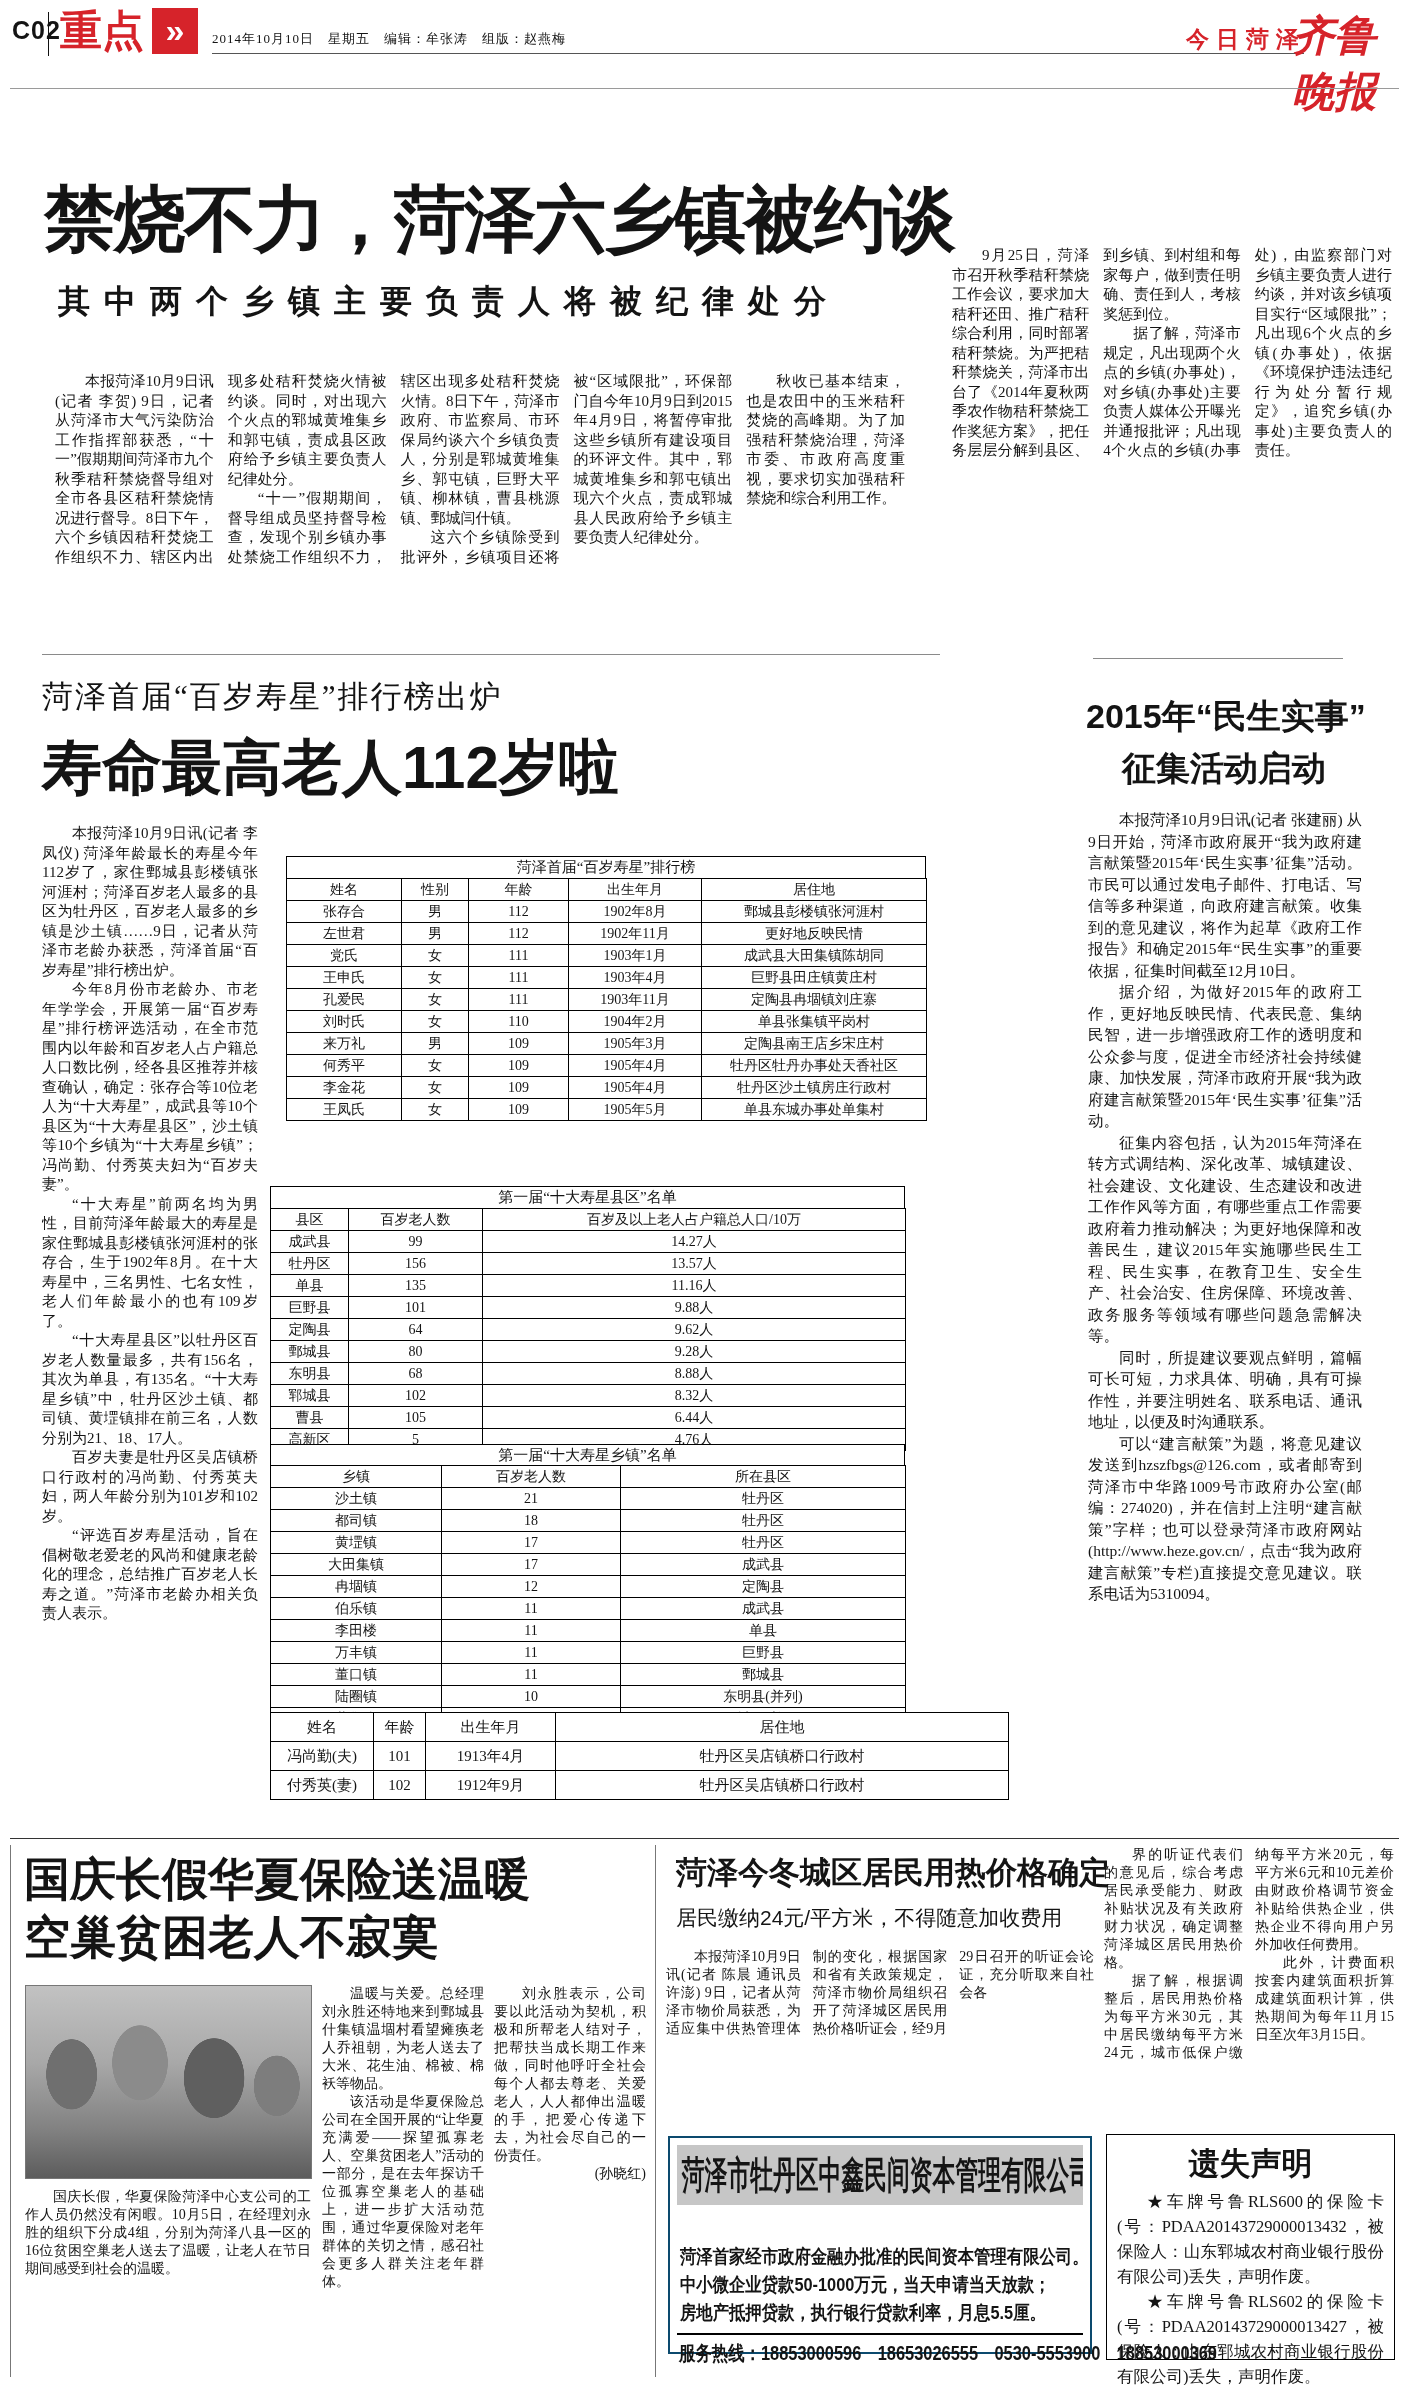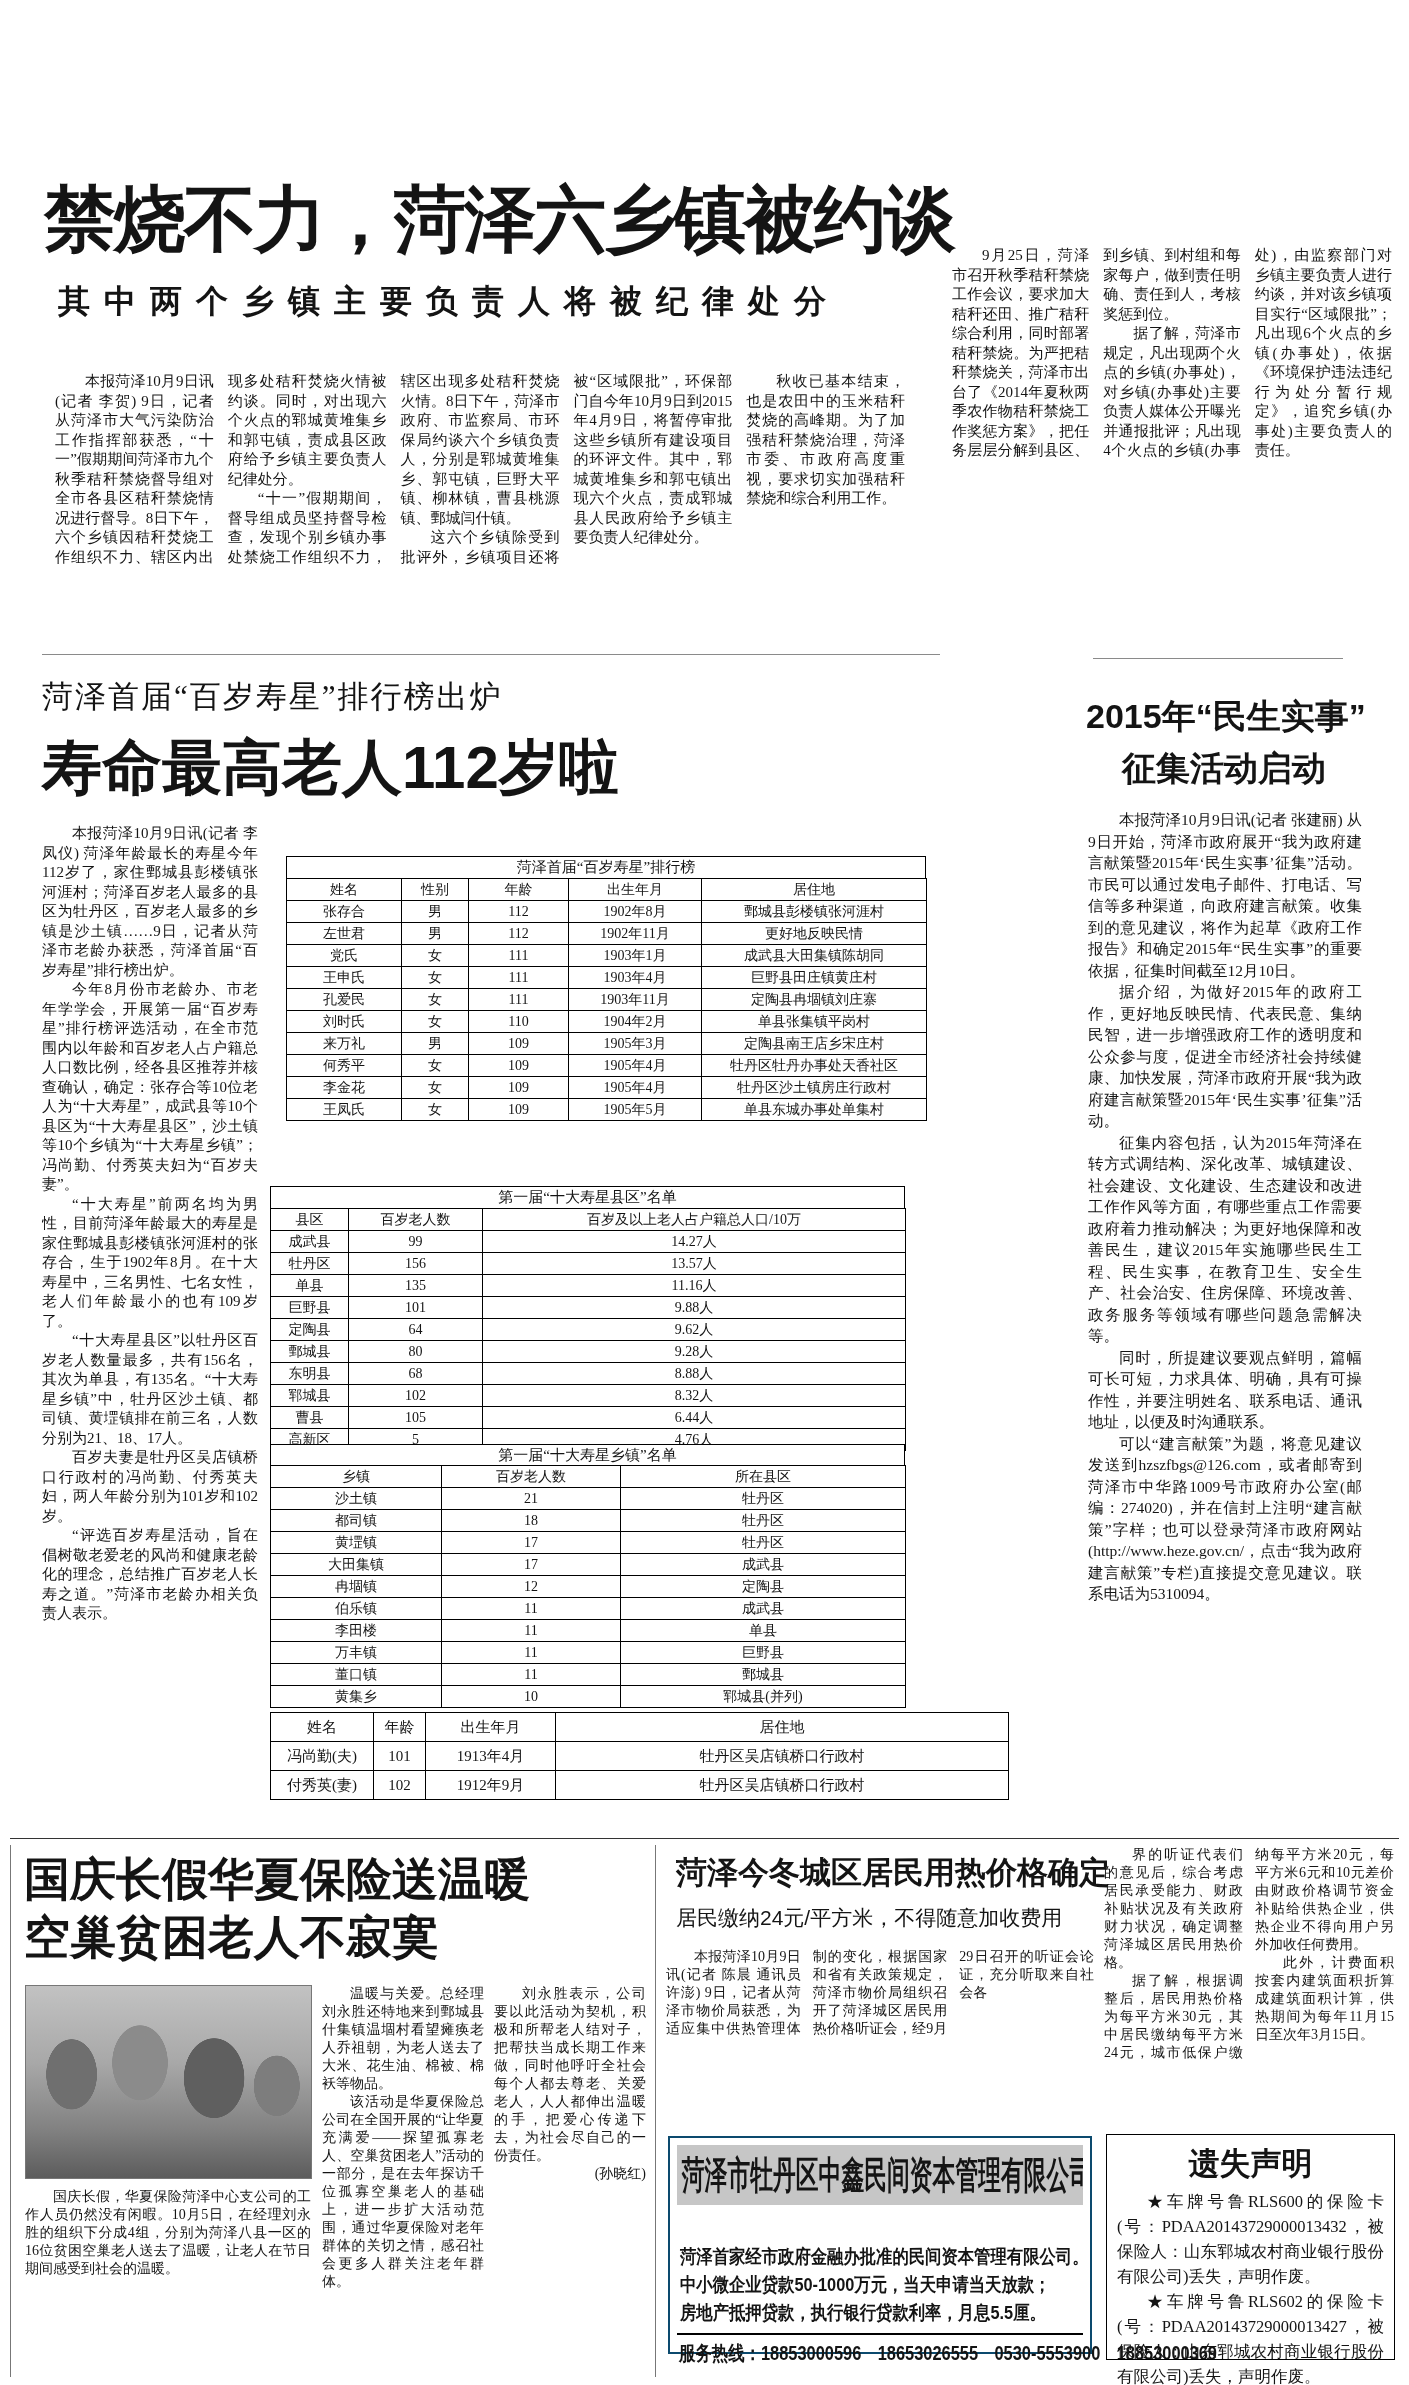--- a/index.html
+++ b/index.html
@@ -75,20 +75,31 @@
   .lostbox{border:1px solid #000;}
   .lost-title{font-size:31px;font-weight:bold;text-align:center;
               font-family:"Liberation Sans",sans-serif;}
   .lost-item{font-size:16.5px;line-height:25px;text-align:justify;text-indent:1.8em;}
 </style>
 </head>
 <body>
 
 <div class="page">
 
+  <div class="abs" style="left:0;top:0;width:1409px;height:90px;">
+    <div class="abs sans pageno" style="left:12px;top:16px;">C02</div>
+    <div class="vrule" style="left:48px;top:12px;height:44px;background:#111;"></div>
+    <div class="abs sans section-zh red" style="left:60px;top:10px;">重点</div>
+    <div class="abs sans chevbox" style="left:152px;top:8px;">»</div>
+    <div class="abs dateline" style="left:212px;top:30px;">2014年10月10日　星期五　编辑：牟张涛　组版：赵燕梅</div>
+    <div class="hrule" style="left:212px;top:53px;width:1092px;background:#555;"></div>
+    <div class="abs brandlocal red" style="left:1186px;top:24px;">今日菏泽</div>
+    <div class="abs brandpaper red" style="left:1292px;top:8px;">齐鲁晚报</div>
+    <div class="hrule" style="left:10px;top:88px;width:1389px;background:#9a9a9a;"></div>
+  </div>
 
   <div>
     <div class="abs lead-headline" style="left:44px;top:172px;font-family:Liberation Mono, monospace;">禁烧不力，菏泽六乡镇被约谈</div>
     <div class="abs lead-subhead" style="left:58px;top:280px;">其中两个乡镇主要负责人将被纪律处分</div>
     <div class="abs news cols bodytext" style="left:55px;top:372px;width:850px;height:258px;column-count:5;">
       <p>本报菏泽10月9日讯(记者 李贺) 9日，记者从菏泽市大气污染防治工作指挥部获悉，“十一”假期期间菏泽市九个秋季秸秆禁烧督导组对全市各县区秸秆禁烧情况进行督导。8日下午，六个乡镇因秸秆焚烧工作组织不力、辖区内出现多处秸秆焚烧火情被约谈。同时，对出现六个火点的郓城黄堆集乡和郭屯镇，责成县区政府给予乡镇主要负责人纪律处分。</p>
       <p>“十一”假期期间，督导组成员坚持督导检查，发现个别乡镇办事处禁烧工作组织不力，辖区出现多处秸秆焚烧火情。8日下午，菏泽市政府、市监察局、市环保局约谈六个乡镇负责人，分别是郓城黄堆集乡、郭屯镇，巨野大平镇、柳林镇，曹县桃源镇、鄄城闫什镇。</p>
       <p>这六个乡镇除受到批评外，乡镇项目还将被“区域限批”，环保部门自今年10月9日到2015年4月9日，将暂停审批这些乡镇所有建设项目的环评文件。其中，郓城黄堆集乡和郭屯镇出现六个火点，责成郓城县人民政府给予乡镇主要负责人纪律处分。</p>
       <p>秋收已基本结束，也是农田中的玉米秸秆焚烧的高峰期。为了加强秸秆禁烧治理，菏泽市委、市政府高度重视，要求切实加强秸秆禁烧和综合利用工作。</p>
     </div>
@@ -331,20 +342,25 @@
               <td>万丰镇</td>
               <td>11</td>
               <td>巨野县</td>
             </tr>
             <tr>
               <td>董口镇</td>
               <td>11</td>
               <td>鄄城县</td>
             </tr>
             <tr>
+              <td>陆圈镇</td>
+              <td>10</td>
+              <td>东明县(并列)</td>
+            </tr>
+            <tr>
               <td>黄集乡</td>
               <td>10</td>
               <td>郓城县(并列)</td>
             </tr>
           </tbody>
       </table>
     </div>
 
     <div class="tbox t4" style="left:270px;top:1712px;width:738px;">
       <table>

